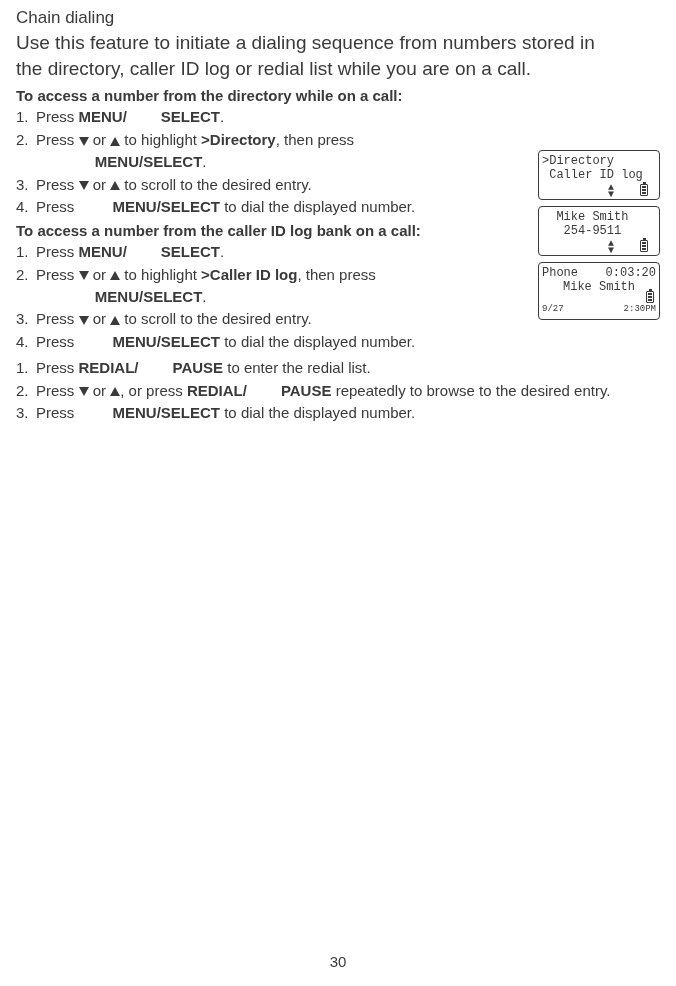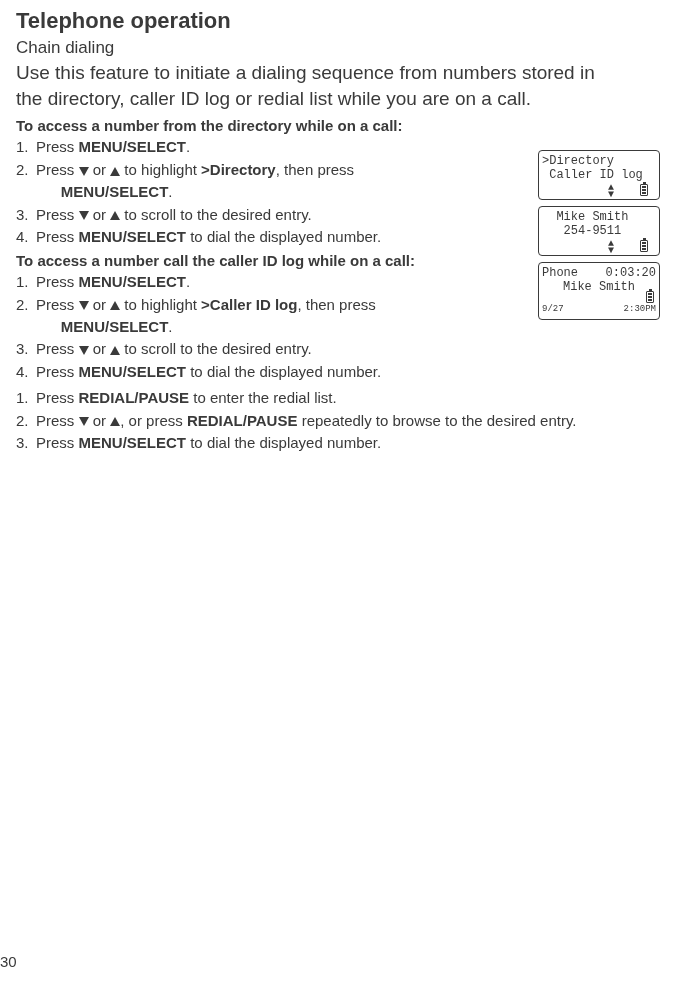--- a/index.html
+++ b/index.html
@@ -106,65 +106,64 @@
       background: repeating-linear-gradient(to bottom, #3a3a3a 0 2px, transparent 2px 3px);
     }
     .screen3 .l1 { display: flex; justify-content: space-between; align-items: flex-end; }
     .screen3 .l2 { text-align: center; }
     .screen3 .bottom { display: flex; justify-content: space-between; font-size: 9px; margin-top: 10px; font-family: Liberation Mono, monospace; }
     .screen3 .batwrap { position: absolute; right: 5px; top: 28px; }
     .pagenum {
       position: absolute;
       bottom: 16px;
       left: 0; right: 0;
-      text-align: left;
+      text-align: center;
       font-size: 15px;
     }
     .tri-down, .tri-up {
       display: inline-block;
       width: 0; height: 0;
       vertical-align: middle;
     }
     .tri-down {
       border-left: 5px solid transparent;
       border-right: 5px solid transparent;
       border-top: 9px solid #3a3a3a;
     }
     .tri-up {
       border-left: 5px solid transparent;
       border-right: 5px solid transparent;
       border-bottom: 9px solid #3a3a3a;
     }
-    .sc { font-variant: small-caps; }
+    .sc { font-variant: small-caps; padding-left: 34px; }
   </style>
 </head>
 <body>
 
 <div class="main-content">
-  <div class="page-title">Telephone operation</div>
   <div class="section-title">Chain dialing</div>
   <p class="para">Use this feature to initiate a dialing sequence from numbers stored in the directory, caller ID log or redial list while you are on a call.</p>
 
   <div class="proc-title">To access a number from the directory while on a call:</div>
   <ol>
     <li>
       <span class="num">1.</span><span>Press </span><b>MENU/</b><b class="sc">SELECT</b><span>.</span>
     </li>
     <li>
       <span class="num">2.</span><span>Press </span><span class="tri-down"></span><span> or </span><span class="tri-up"></span><span> to highlight </span><b>&gt;Directory</b><span>, then press </span><br>&nbsp;&nbsp;&nbsp;&nbsp;&nbsp;<b class="sc">MENU</b><b>/SELECT</b><span>.</span>
     </li>
     <li>
       <span class="num">3.</span><span>Press </span><span class="tri-down"></span><span> or </span><span class="tri-up"></span><span> to scroll to the desired entry.</span>
     </li>
     <li>
       <span class="num">4.</span><span>Press </span><b class="sc">MENU</b><b>/SELECT</b><span> to dial the displayed number.</span>
     </li>
   </ol>
 
-  <div class="proc-title">To access a number call the caller ID log while on a call:</div>
+  <div class="proc-title">To access a number from the caller ID log bank on a call:</div>
   <ol>
     <li>
       <span class="num">1.</span><span>Press </span><b>MENU/</b><b class="sc">SELECT</b><span>.</span>
     </li>
     <li>
       <span class="num">2.</span><span>Press </span><span class="tri-down"></span><span> or </span><span class="tri-up"></span><span> to highlight </span><b>&gt;Caller ID log</b><span>, then press </span><br>&nbsp;&nbsp;&nbsp;&nbsp;&nbsp;<b class="sc">MENU</b><b>/SELECT</b><span>.</span>
     </li>
     <li>
       <span class="num">3.</span><span>Press </span><span class="tri-down"></span><span> or </span><span class="tri-up"></span><span> to scroll to the desired entry.</span>
     </li>

